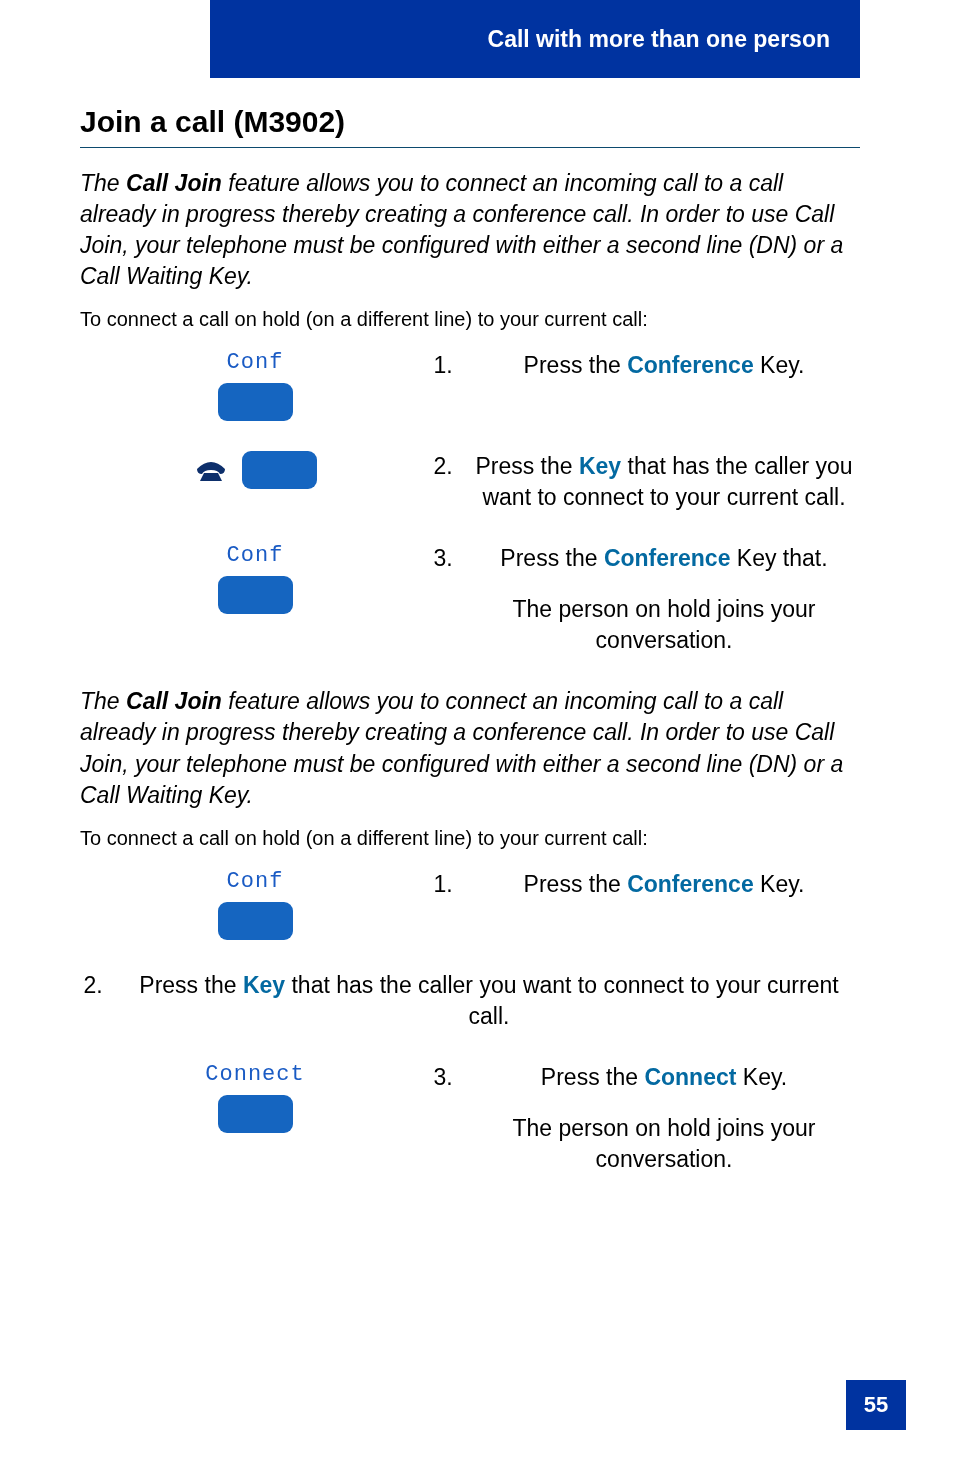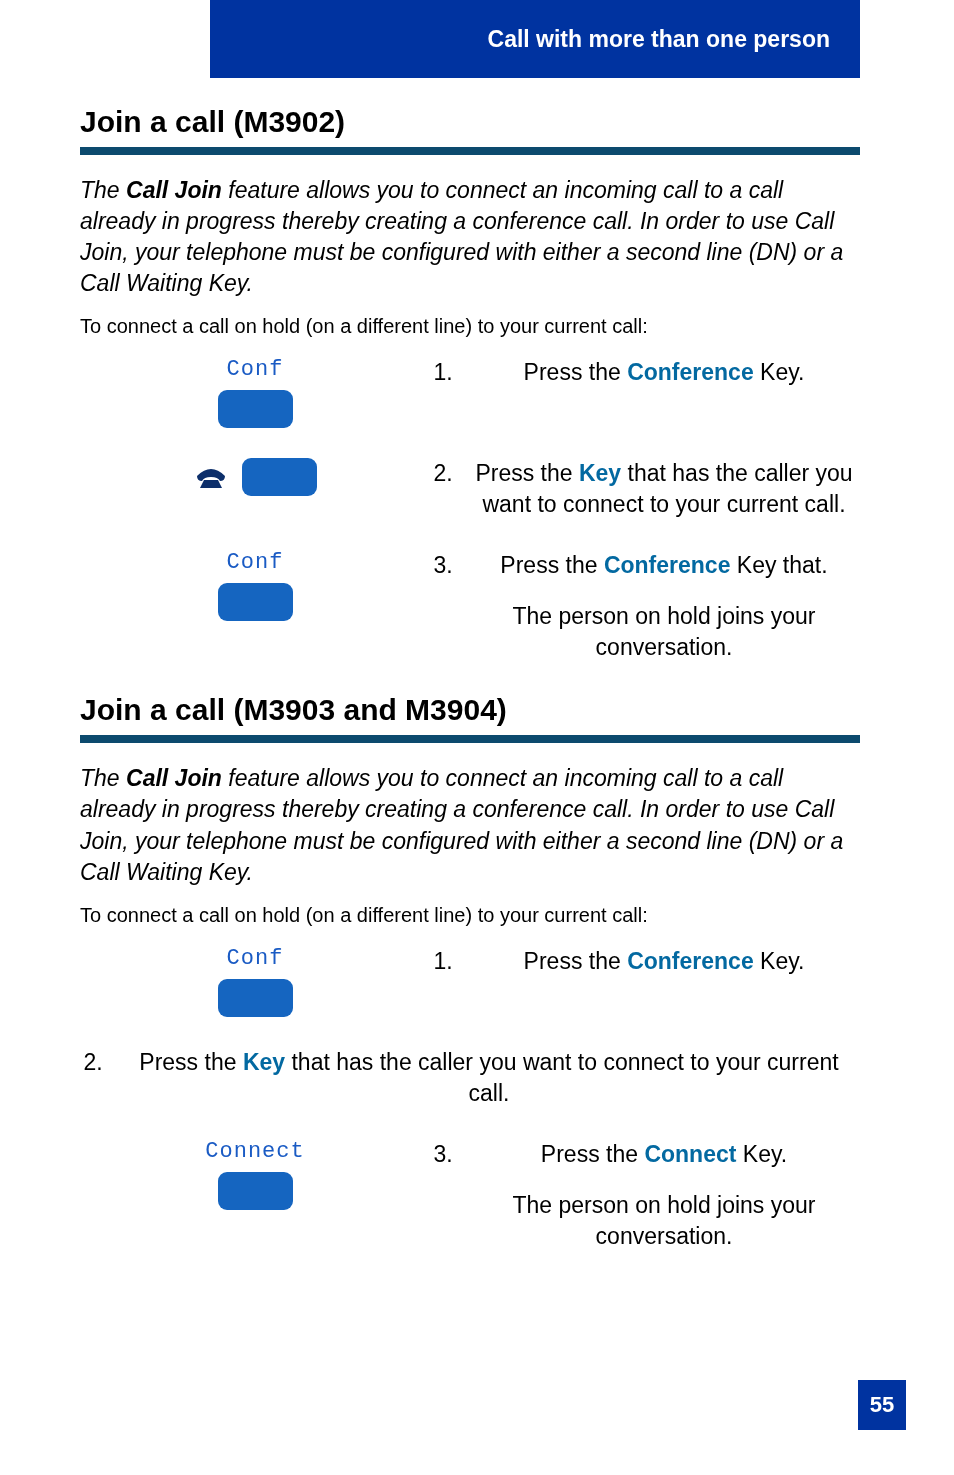--- a/index.html
+++ b/index.html
@@ -30,21 +30,21 @@
     .content {
       position: absolute;
       top: 105px;
       left: 80px;
       width: 780px;
     }
     .section-title {
       font-size: 30px;
       font-weight: bold;
       color: #000;
-      border-bottom: 8px solid #0c4a6e;
+      border-bottom: 1px solid #0c4a6e;
       padding-bottom: 8px;
       margin-bottom: 20px;
     }
     .intro-text {
       font-size: 23px;
       line-height: 1.35;
       margin-bottom: 14px;
       font-style: italic;
     }
     .bold { font-weight: bold; }
@@ -104,21 +104,21 @@
     .result-text {
       margin-top: 20px;
     }
     .section2 {
       margin-top: 0;
     }
     .page-num-box {
       position: absolute;
       bottom: 45px;
       right: 48px;
-      width: 48px;
+      width: 60px;
       height: 50px;
       background: #0033a0;
       color: white;
       display: flex;
       align-items: center;
       justify-content: center;
       font-size: 22px;
       font-weight: bold;
     }
     .row-phone {
@@ -189,21 +189,20 @@
     </div>
     <div class="step-text-col">
       <div class="step-num">3.</div>
       <div class="step-body">
         <span>Press the </span><span class="keyword">Conference</span><span> Key that.</span>
         <div class="result-text">The person on hold joins your conversation.</div>
       </div>
     </div>
   </div>
 
-  <h2 class="section-title section2">Join a call (M3903 and M3904)</h2>
 
   <p class="intro-text">
     <span>The </span><span class="bold">Call Join</span><span> feature allows you to connect an incoming call to a call already in progress thereby creating a conference call. In order to use Call Join, your telephone must be configured with either a second line (DN) or a Call Waiting Key.</span>
   </p>
 
   <p class="subhead">To connect a call on hold (on a different line) to your current call:</p>
 
   <div class="step-row">
     <div class="step-key-col">
       <div class="key-digital-label">Conf</div>

